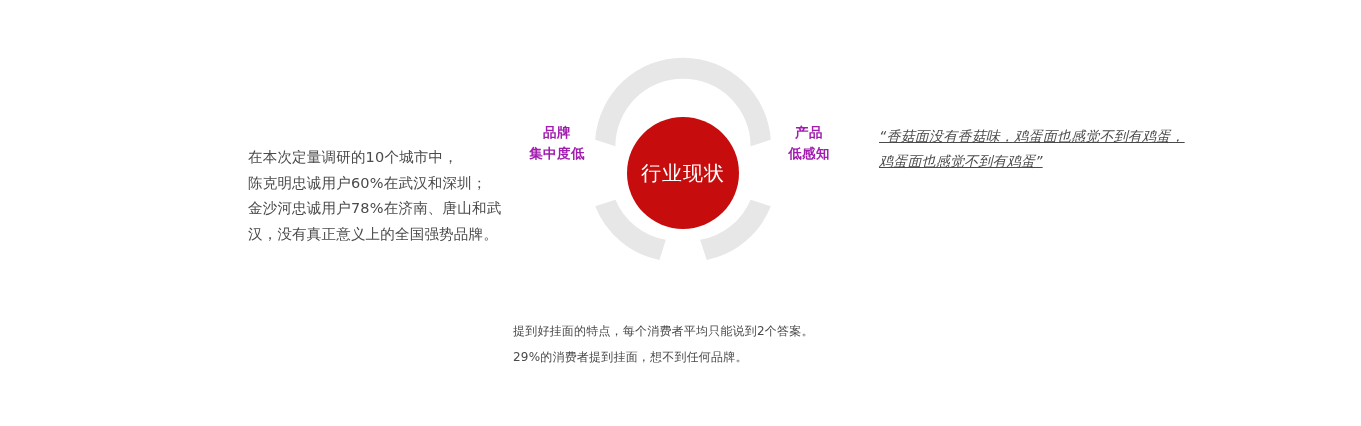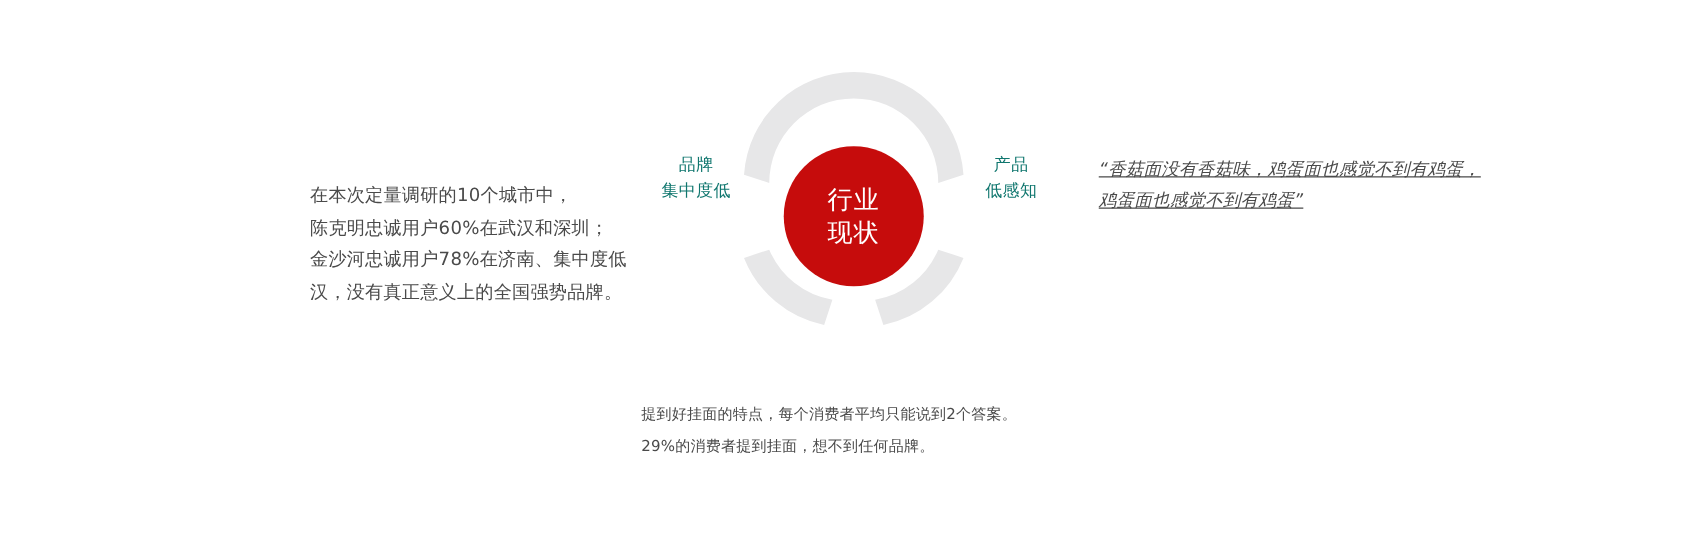--- a/index.html
+++ b/index.html
@@ -55,38 +55,38 @@
   }
   .core-circle {
     position: absolute;
     left: 42px;
     top: 42px;
     width: 112px;
     height: 112px;
     border-radius: 50%;
     background: #c60c0c;
     display: flex;
-    flex-direction: column;
+    flex-direction: row;
     align-items: center;
     justify-content: center;
     color: #ffffff;
     font-size: 20px;
     line-height: 27px;
     font-weight: 400;
     letter-spacing: 1px;
   }
   .core-circle span { display: block; }
 
   
   .node-label {
     position: absolute;
-    color: #0f766e;
+    color: #a21caf;
     font-size: 13.5px;
     line-height: 21px;
-    font-weight: normal;
+    font-weight: bold;
     letter-spacing: 0.4px;
     white-space: nowrap;
   }
   .node-label span { display: block; }
   .label-brand {
     left: -68px;
     top: 47px;
     width: 80px;
     text-align: center;
   }
@@ -131,21 +131,21 @@
   .bottom-note .ln { display: block; white-space: nowrap; }
 </style>
 </head>
 <body>
 
 <div class="canvas">
 
   <div class="left-note">
     <span class="ln">在本次定量调研的10个城市中，</span>
     <span class="ln">陈克明忠诚用户60%在武汉和深圳；</span>
-    <span class="ln">金沙河忠诚用户78%在济南、集中度低</span>
+    <span class="ln">金沙河忠诚用户78%在济南、唐山和武</span>
     <span class="ln">汉，没有真正意义上的全国强势品牌。</span>
   </div>
 
   <div class="diagram">
 
     <svg viewBox="0 0 196 196">
 
       <path d="M 10.2 64.7 A 88 88 0 0 1 185.8 64.7 L 165.6 71.3 A 67 67 0 0 0 30.4 71.3 Z" fill="#E7E7E8"></path>
 
       <path d="M 10.2 131.3 A 88 88 0 0 0 74.3 185.0 L 80.9 164.8 A 67 67 0 0 1 30.4 124.7 Z" fill="#E7E7E8"></path>

